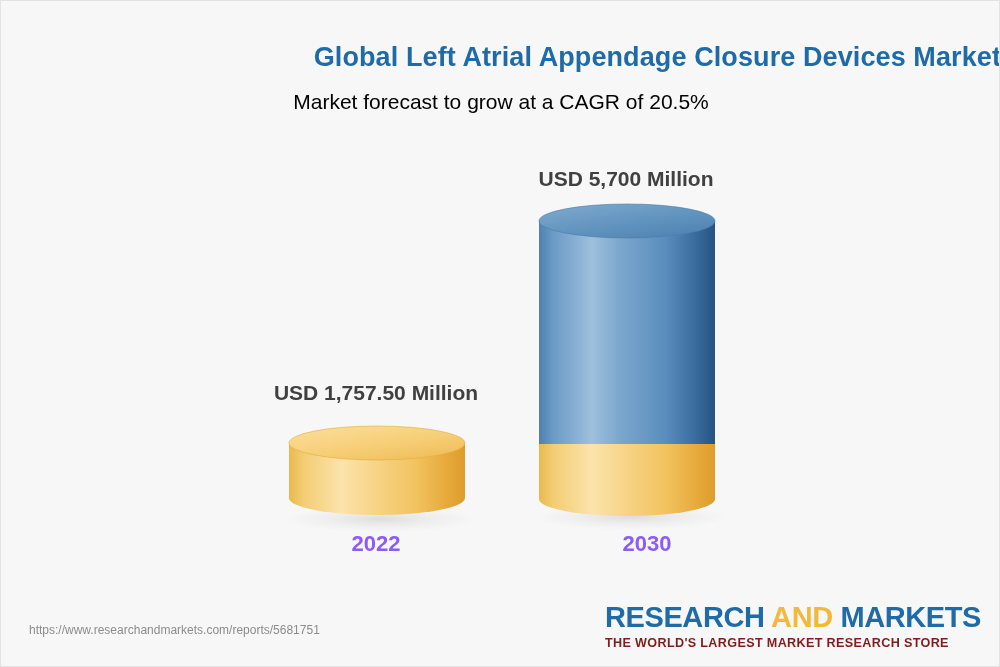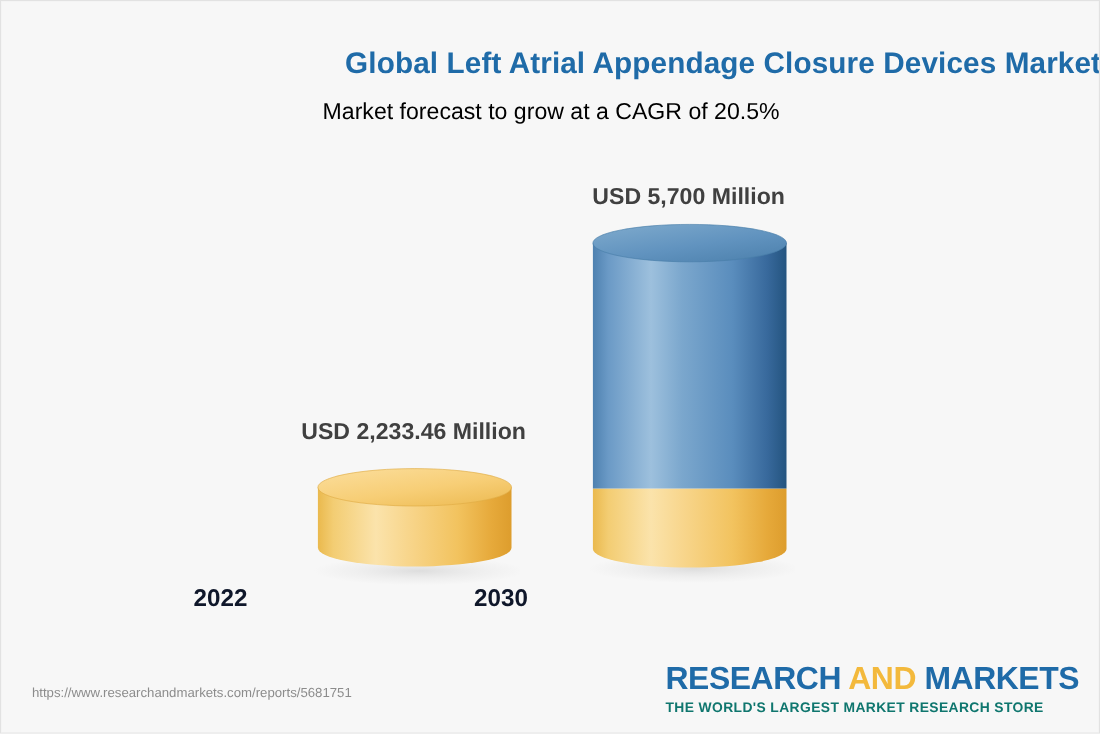--- a/index.html
+++ b/index.html
@@ -62,24 +62,24 @@
     position: absolute;
     text-align: center;
     font-size: 21px;
     font-weight: bold;
     color: #404040;
     white-space: nowrap;
     line-height: 1.1;
   }
   .cat-label {
     position: absolute;
-    text-align: left;
+    text-align: center;
     font-size: 22px;
     font-weight: bold;
-    color: #0f172a;
+    color: #8b5cf6;
     white-space: nowrap;
     line-height: 1.1;
   }
 
   
   .footer-url {
     position: absolute;
     left: 28px;
     top: 622px;
     font-size: 12px;
@@ -98,39 +98,39 @@
     font-weight: bold;
     color: #1f6ba8;
     letter-spacing: -0.4px;
     white-space: nowrap;
   }
   .logo-and { color: #f3b93c; }
   .logo-tag {
     margin-top: 5px;
     font-size: 12.6px;
     font-weight: bold;
-    color: #0f766e;
+    color: #7f1d1d;
     letter-spacing: 0.35px;
     white-space: nowrap;
   }
 </style>
 </head>
 <body>
 
 <div id="infographic">
 
   <div class="chart-title">Global Left Atrial Appendage Closure Devices Market</div>
 
   <div class="chart-subtitle">Market forecast to grow at a CAGR of 20.5%</div>
 
   <div class="plot">
 
     <div class="value-label" style="left:425px; top:166px; width:400px;">USD 5,700 Million</div>
 
-    <div class="value-label" style="left:175px; top:380px; width:400px;">USD 2,233.46 Million</div>
+    <div class="value-label" style="left:175px; top:380px; width:400px;">USD 1,757.50 Million</div>
 
     <div class="cyl-group" style="left:530px; top:190px; width:192px; height:340px;">
       <svg width="192" height="340" viewBox="0 0 192 340">
         <defs>
           <linearGradient id="blueBody" x1="0" y1="0" x2="1" y2="0">
             <stop offset="0" stop-color="#4e81b0"></stop>
             <stop offset="0.08" stop-color="#6b9ac6"></stop>
             <stop offset="0.30" stop-color="#9dc0dd"></stop>
             <stop offset="0.46" stop-color="#7ba7cd"></stop>
             <stop offset="0.72" stop-color="#5a8dbd"></stop>
@@ -197,21 +197,21 @@
 
         <path d="M8,30 L8,85 A88,17 0 0 0 184,85 L184,30 Z" fill="url(#yellowBody2)"></path>
 
         <ellipse cx="96" cy="30" rx="88" ry="17" fill="url(#yellowTop)"></ellipse>
         <ellipse cx="96" cy="30" rx="88" ry="17" fill="none" stroke="#e0ad44" stroke-width="0.6"></ellipse>
       </svg>
     </div>
 
     <div class="cat-label" style="left:175px; top:531px; width:400px;">2022</div>
 
-    <div class="cat-label" style="left:430px; top:531px; width:400px;">2030</div>
+    <div class="cat-label" style="left:446px; top:531px; width:400px;">2030</div>
   </div>
 
   <div class="footer-url">https://www.researchandmarkets.com/reports/5681751</div>
 
   <div class="logo">
     <div class="logo-main"><span>RESEARCH</span><span class="logo-and"> AND </span><span>MARKETS</span></div>
     <div class="logo-tag">THE WORLD'S LARGEST MARKET RESEARCH STORE</div>
   </div>
 
 </div>

